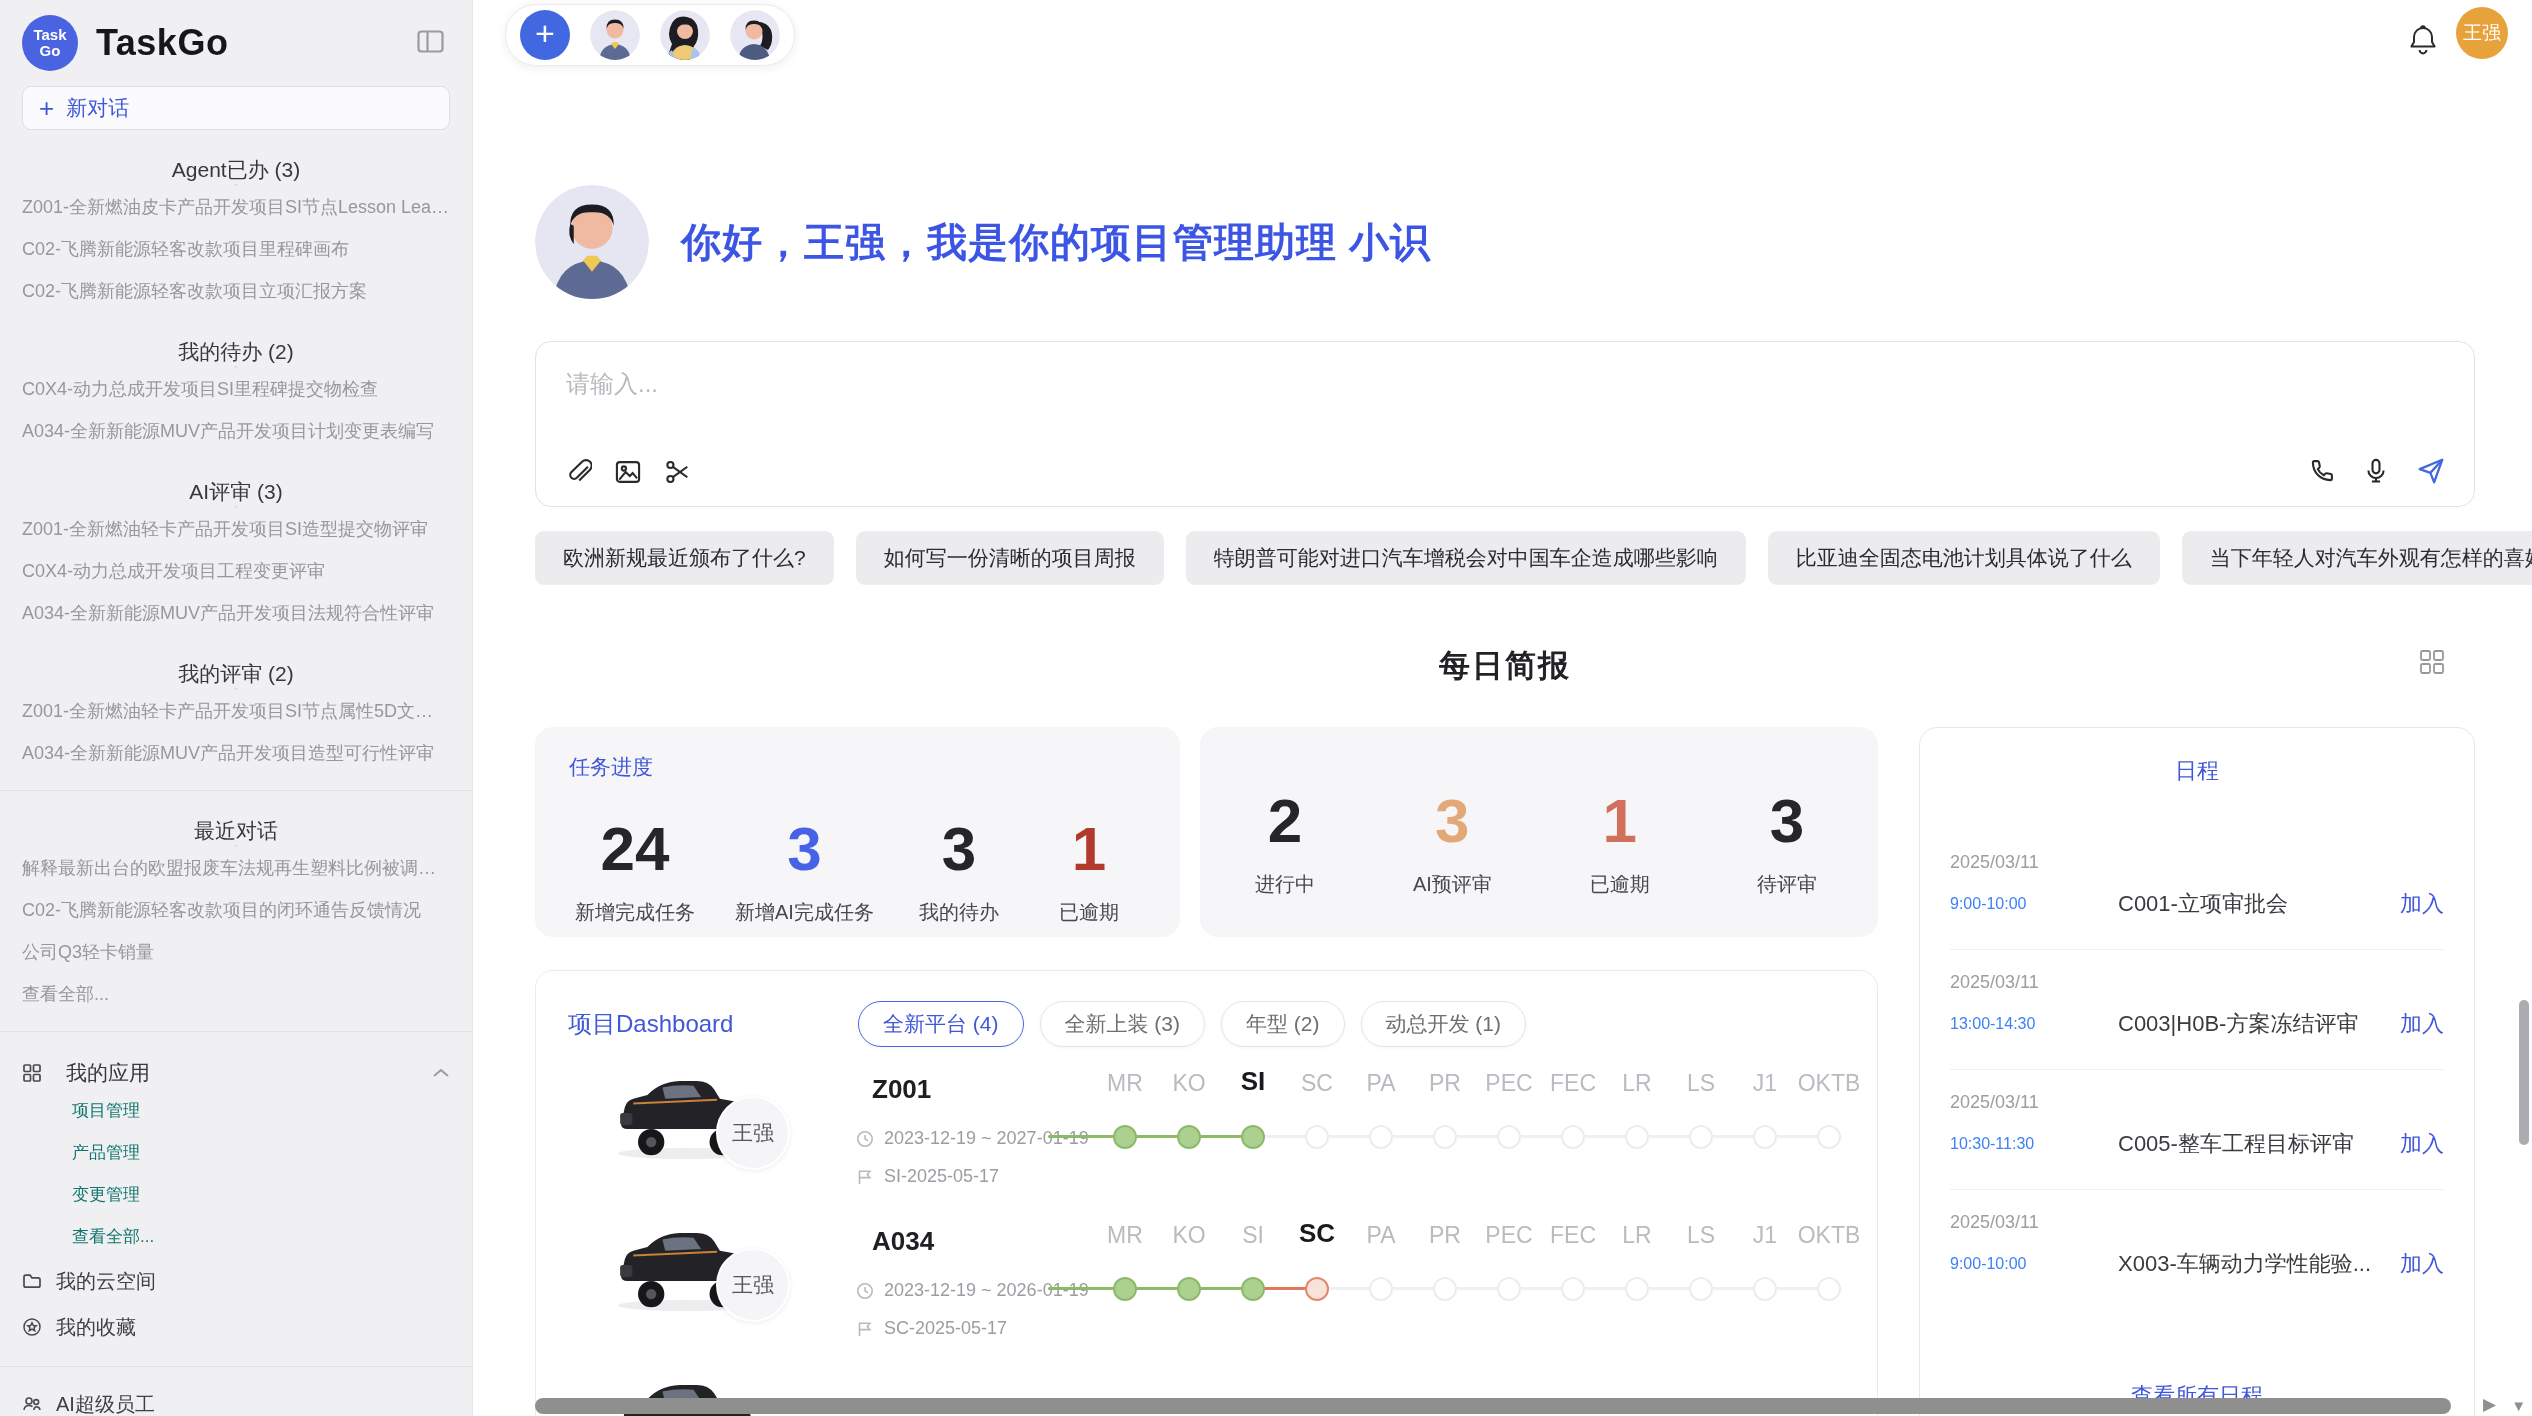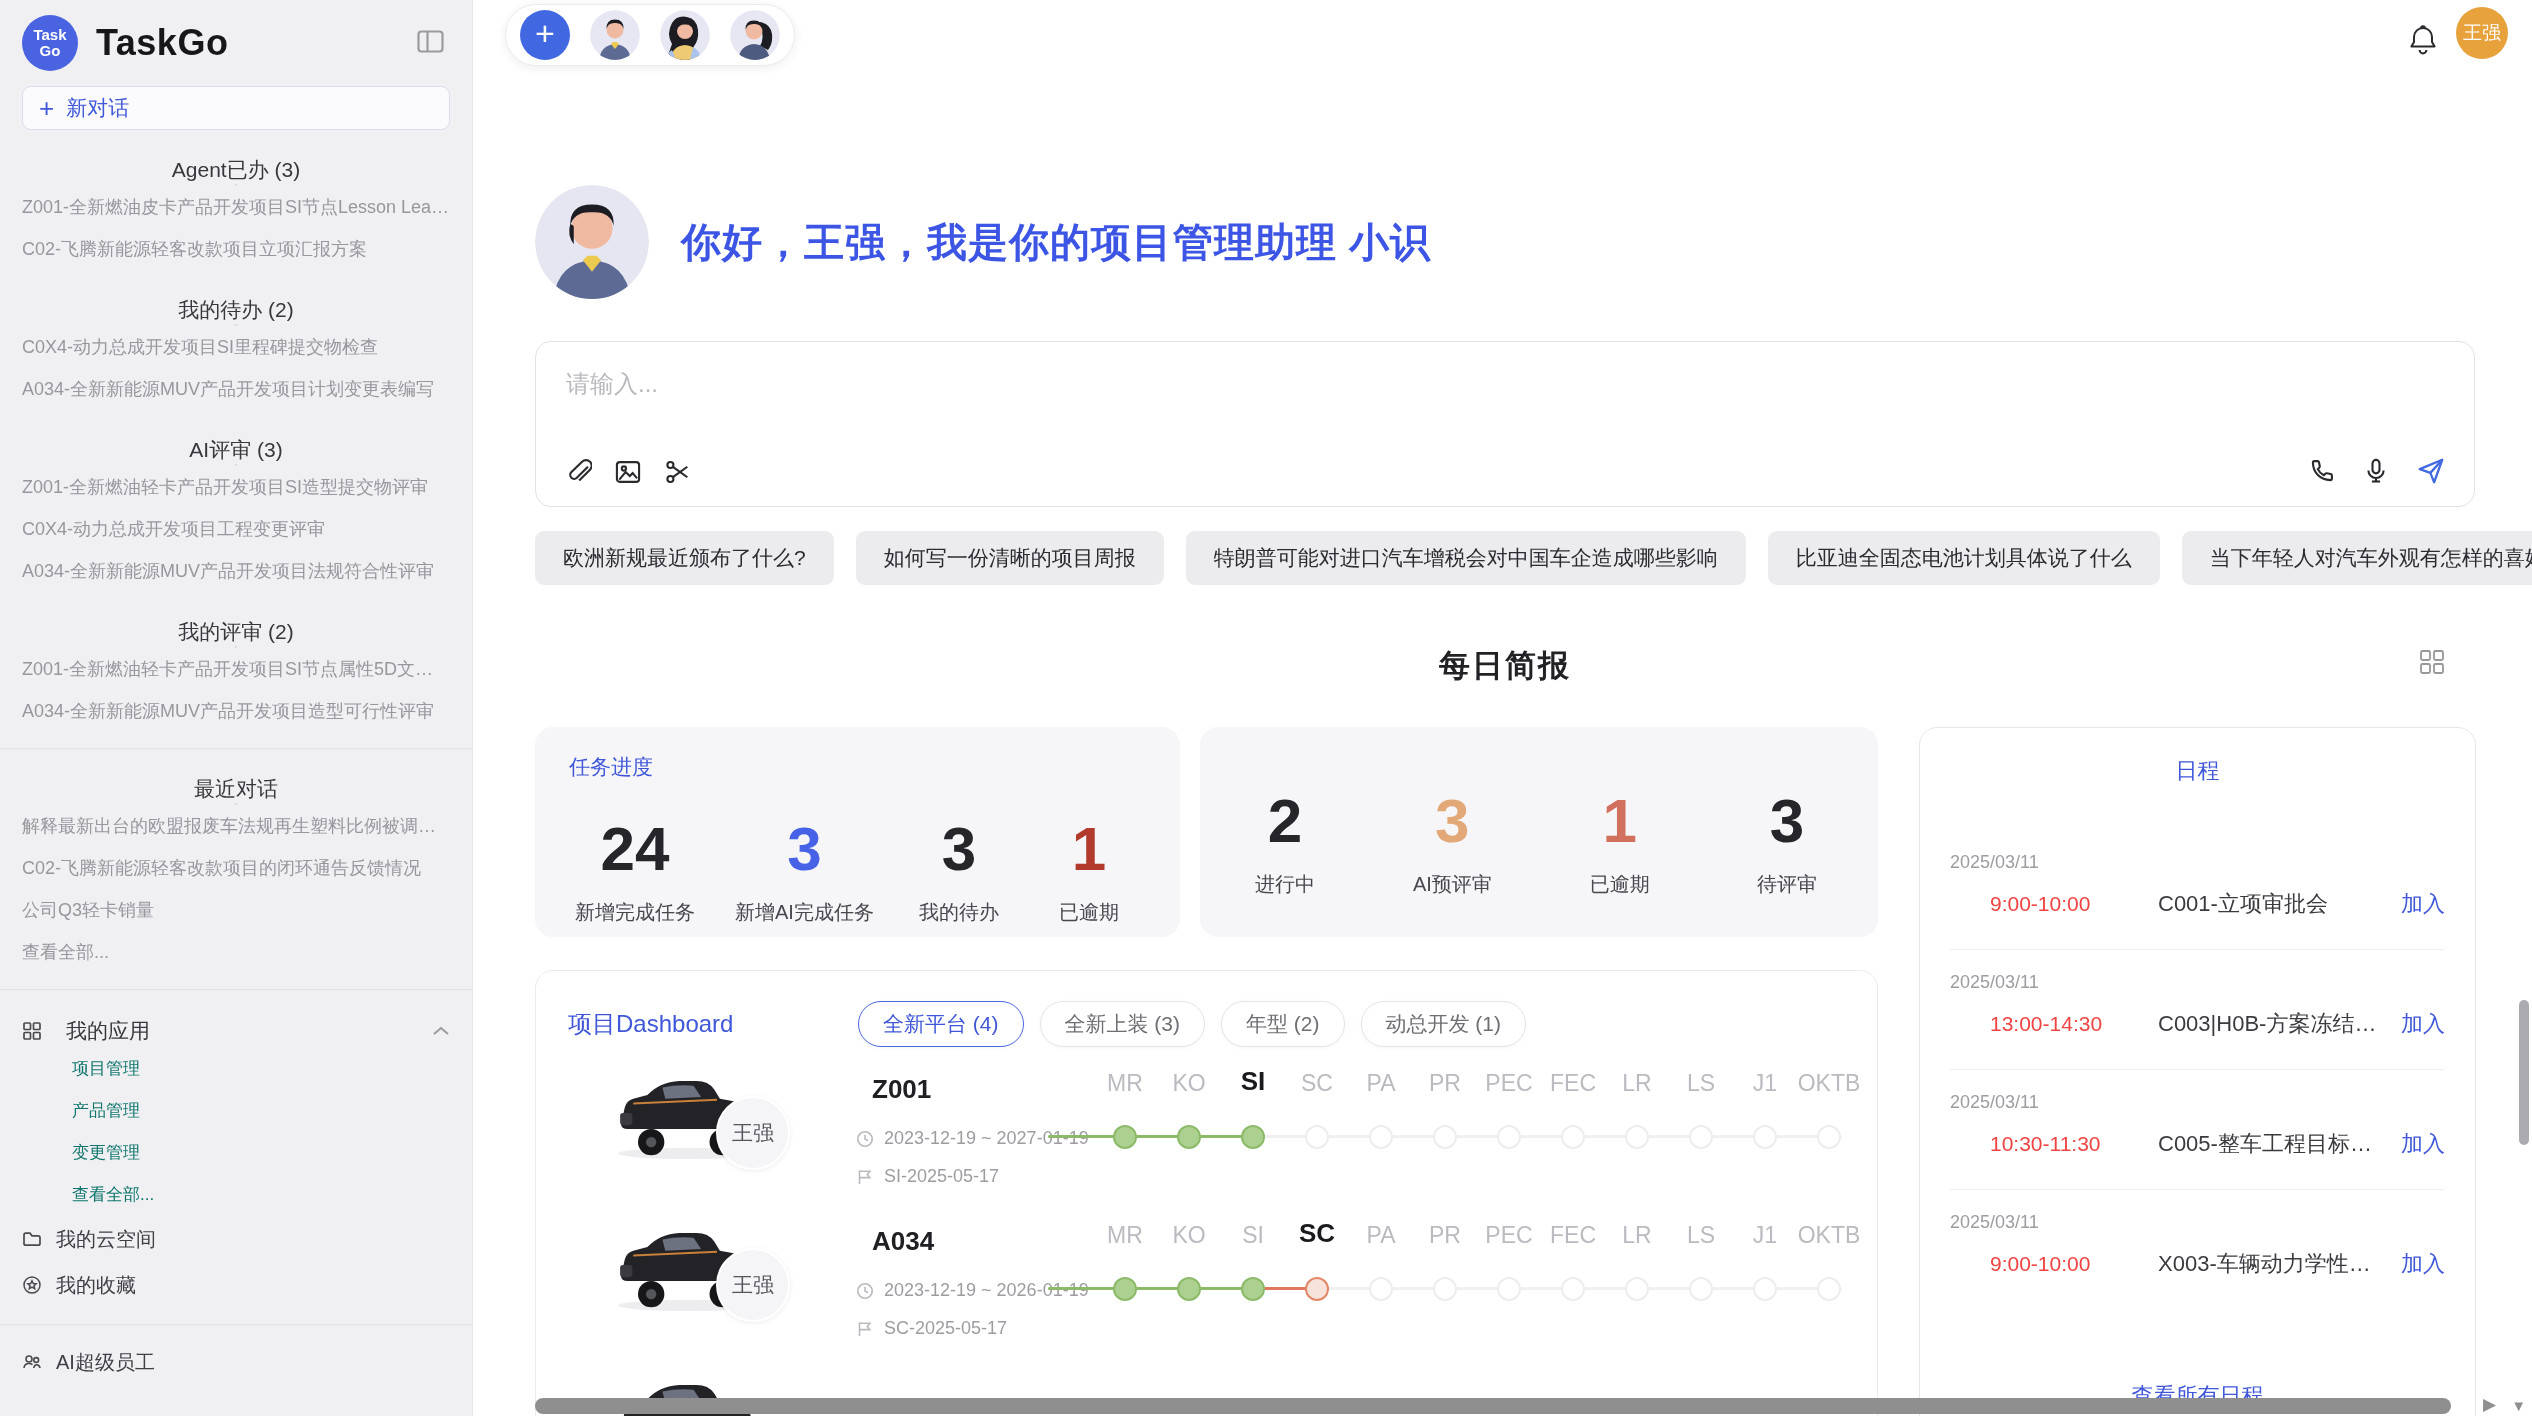--- a/index.html
+++ b/index.html
@@ -114,21 +114,21 @@
   .tl-dot.done { background:#abd08f; border-color:#8cba69; }
   .tl-dot.overdue { background:#f8e3da; border-color:#e3886b; }
 
   .sched-card { height:711px; border:1px solid #e6e6ec; border-radius:18px; background:#fff;
     padding:28px 30px 16px 30px; display:flex; flex-direction:column;gap:32px; }
   .sched-title { text-align:center; font-size:22px; color:#3f57d8; margin-bottom:34px; }
   .sched-entry { border-bottom:1px solid #f0f0f2; padding-bottom:30px; margin-bottom:22px; }
   .sched-entry:last-of-type { border-bottom:none; }
   .se-date { font-size:18px; color:#9c9ca2; margin-bottom:16px; }
   .se-row { display:flex; align-items:center; }
-  .se-time { width:168px; font-size:21px; color:#ef4444;margin-left:40px; }
+  .se-time { width:168px; font-size:16px; color:#3b82f6; }
   .se-name { flex:1; font-size:22px; color:#3a3a40; white-space:nowrap; overflow:hidden; text-overflow:ellipsis; }
   .se-join { font-size:22px; color:#3f57d8; cursor:pointer; margin-left:12px; }
   .sched-viewall { margin-top:auto; text-align:center; font-size:22px; color:#3f57d8; cursor:pointer; padding:6px 0 10px; }
 
   .news-card { margin-top:22px; height:260px; border:1px solid #e6e6ec; border-radius:18px;
     background:#fff; padding:26px; display:flex; gap:26px; }
   .news-img { width:175px; height:160px; border-radius:10px; overflow:hidden; flex:0 0 175px; }
   .news-title { font-size:27px; font-weight:bold; color:#1d1d21; margin-top:10px; }
 
   
@@ -162,20 +162,21 @@
   </button>
 
   <div id="sb-sections">
       <div class="sb-sec-header">
         <span>Agent已办 (3)</span>
         <svg width="18" height="10" viewBox="0 0 18 10">
           <polyline points="2,8 9,2 16,8" fill="none" stroke="#9a9aa0" stroke-width="2"></polyline>
         </svg>
       </div>
       <div class="sb-item">Z001-全新燃油皮卡产品开发项目SI节点Lesson Learn报告</div>
+      <div class="sb-item">C02-飞腾新能源轻客改款项目里程碑画布</div>
       <div class="sb-item">C02-飞腾新能源轻客改款项目立项汇报方案</div>
       <div class="sb-sec-header">
         <span>我的待办 (2)</span>
         <svg width="18" height="10" viewBox="0 0 18 10">
           <polyline points="2,8 9,2 16,8" fill="none" stroke="#9a9aa0" stroke-width="2"></polyline>
         </svg>
       </div>
       <div class="sb-item">C0X4-动力总成开发项目SI里程碑提交物检查</div>
       <div class="sb-item">A034-全新新能源MUV产品开发项目计划变更表编写</div>
       <div class="sb-sec-header">

